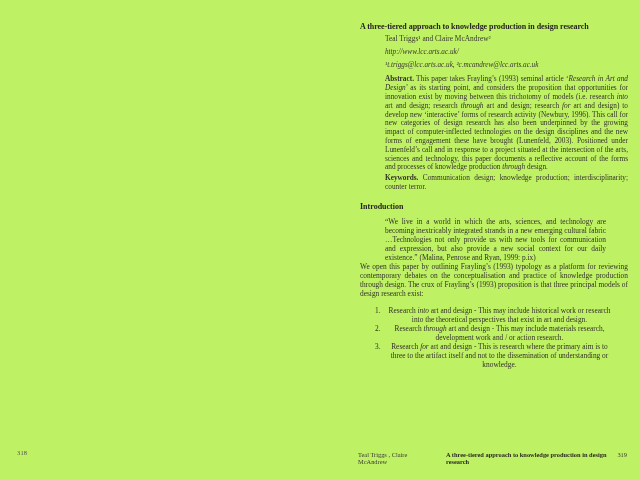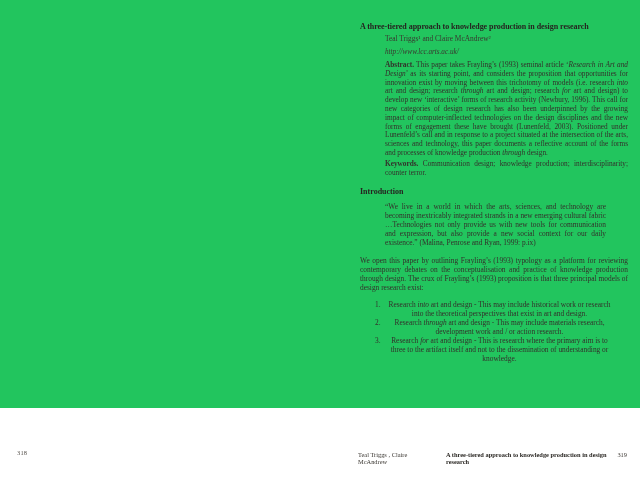--- a/index.html
+++ b/index.html
@@ -3,21 +3,21 @@
 <meta charset="utf-8">
 <style>
   * { margin: 0; padding: 0; box-sizing: border-box; }
   html, body {
     width: 640px; height: 480px;
     background: #ffffff;
     font-family: "Liberation Serif", serif;
     color: #34302b;
     overflow: hidden;
   }
-  .spread { position: relative; width: 640px; height: 408px; background: #22c55e; font-family: Liberation Serif, serif; }
+  .spread { position: relative; width: 640px; height: 480px; background: #bef264; font-family: Liberation Serif, serif; }
 
   
   .pagenum-left {
     position: absolute; left: 17px; top: 449px;
     font-size: 6.4px; color: #55504a; letter-spacing: 0.2px;
   }
 
   
   .content { position: absolute; left: 360px; top: 22px; width: 268px; }
 
@@ -48,21 +48,21 @@
     margin-top: 10px;
   }
   .quote {
     margin-left: 25px; width: 221px;
     font-size: 7.4px; line-height: 9px;
     text-align: justify; margin-top: 6px;
   }
   .para {
     width: 268px;
     font-size: 7.4px; line-height: 9px;
-    text-align: justify; margin-top: 9px;
+    text-align: justify; 
   }
   .list { margin-top: 8px; margin-left: 15px; width: 238px; }
   .list-item { display: flex; font-size: 7.4px; line-height: 9px; }
   .list-num { width: 11px; flex: none; }
   .list-text { flex: 1; text-align: center; }
 
   
   .footer {
     position: absolute; left: 358px; top: 451px; width: 269px;
     display: flex; align-items: baseline;
@@ -81,20 +81,21 @@
   </div>
 
   <div>
     <div class="content">
 
       <h1 class="title">A three-tiered approach to knowledge production in design research</h1>
 
       <div class="meta">
         <p class="authors">Teal Triggs¹ and Claire McAndrew²</p>
         <p class="url">http://www.lcc.arts.ac.uk/</p>
+        <p class="emails">¹t.triggs@lcc.arts.ac.uk, ²c.mcandrew@lcc.arts.ac.uk</p>
       </div>
 
       <p class="abstract"><span style="font-weight: bold;">Abstract.</span><span> This paper takes Frayling’s (1993) seminal article ‘</span><span style="font-style: italic;">Research in Art and Design</span><span>’ as its starting point, and considers the proposition that opportunities for innovation exist by moving between this trichotomy of models (i.e. research </span><span style="font-style: italic;">into</span><span> art and design; research </span><span style="font-style: italic;">through</span><span> art and design; research </span><span style="font-style: italic;">for</span><span> art and design) to develop new ‘interactive’ forms of research activity (Newbury, 1996). This call for new categories of design research has also been underpinned by the growing impact of computer-inflected technologies on the design disciplines and the new forms of engagement these have brought (Lunenfeld, 2003). Positioned under Lunenfeld’s call and in response to a project situated at the intersection of the arts, sciences and technology, this paper documents a reflective account of the forms and processes of knowledge production </span><span style="font-style: italic;">through</span><span> design.</span></p>
 
       <p class="keywords"><span style="font-weight: bold;">Keywords.</span><span> Communication design; knowledge production; interdisciplinarity; counter terror.</span></p>
 
       <h2 class="section-heading">Introduction</h2>
 
       <p class="quote">“We live in a world in which the arts, sciences, and technology are becoming inextricably integrated strands in a new emerging cultural fabric …Technologies not only provide us with new tools for communication and expression, but also provide a new social context for our daily existence.” (Malina, Penrose and Ryan, 1999: p.ix)</p>
 

